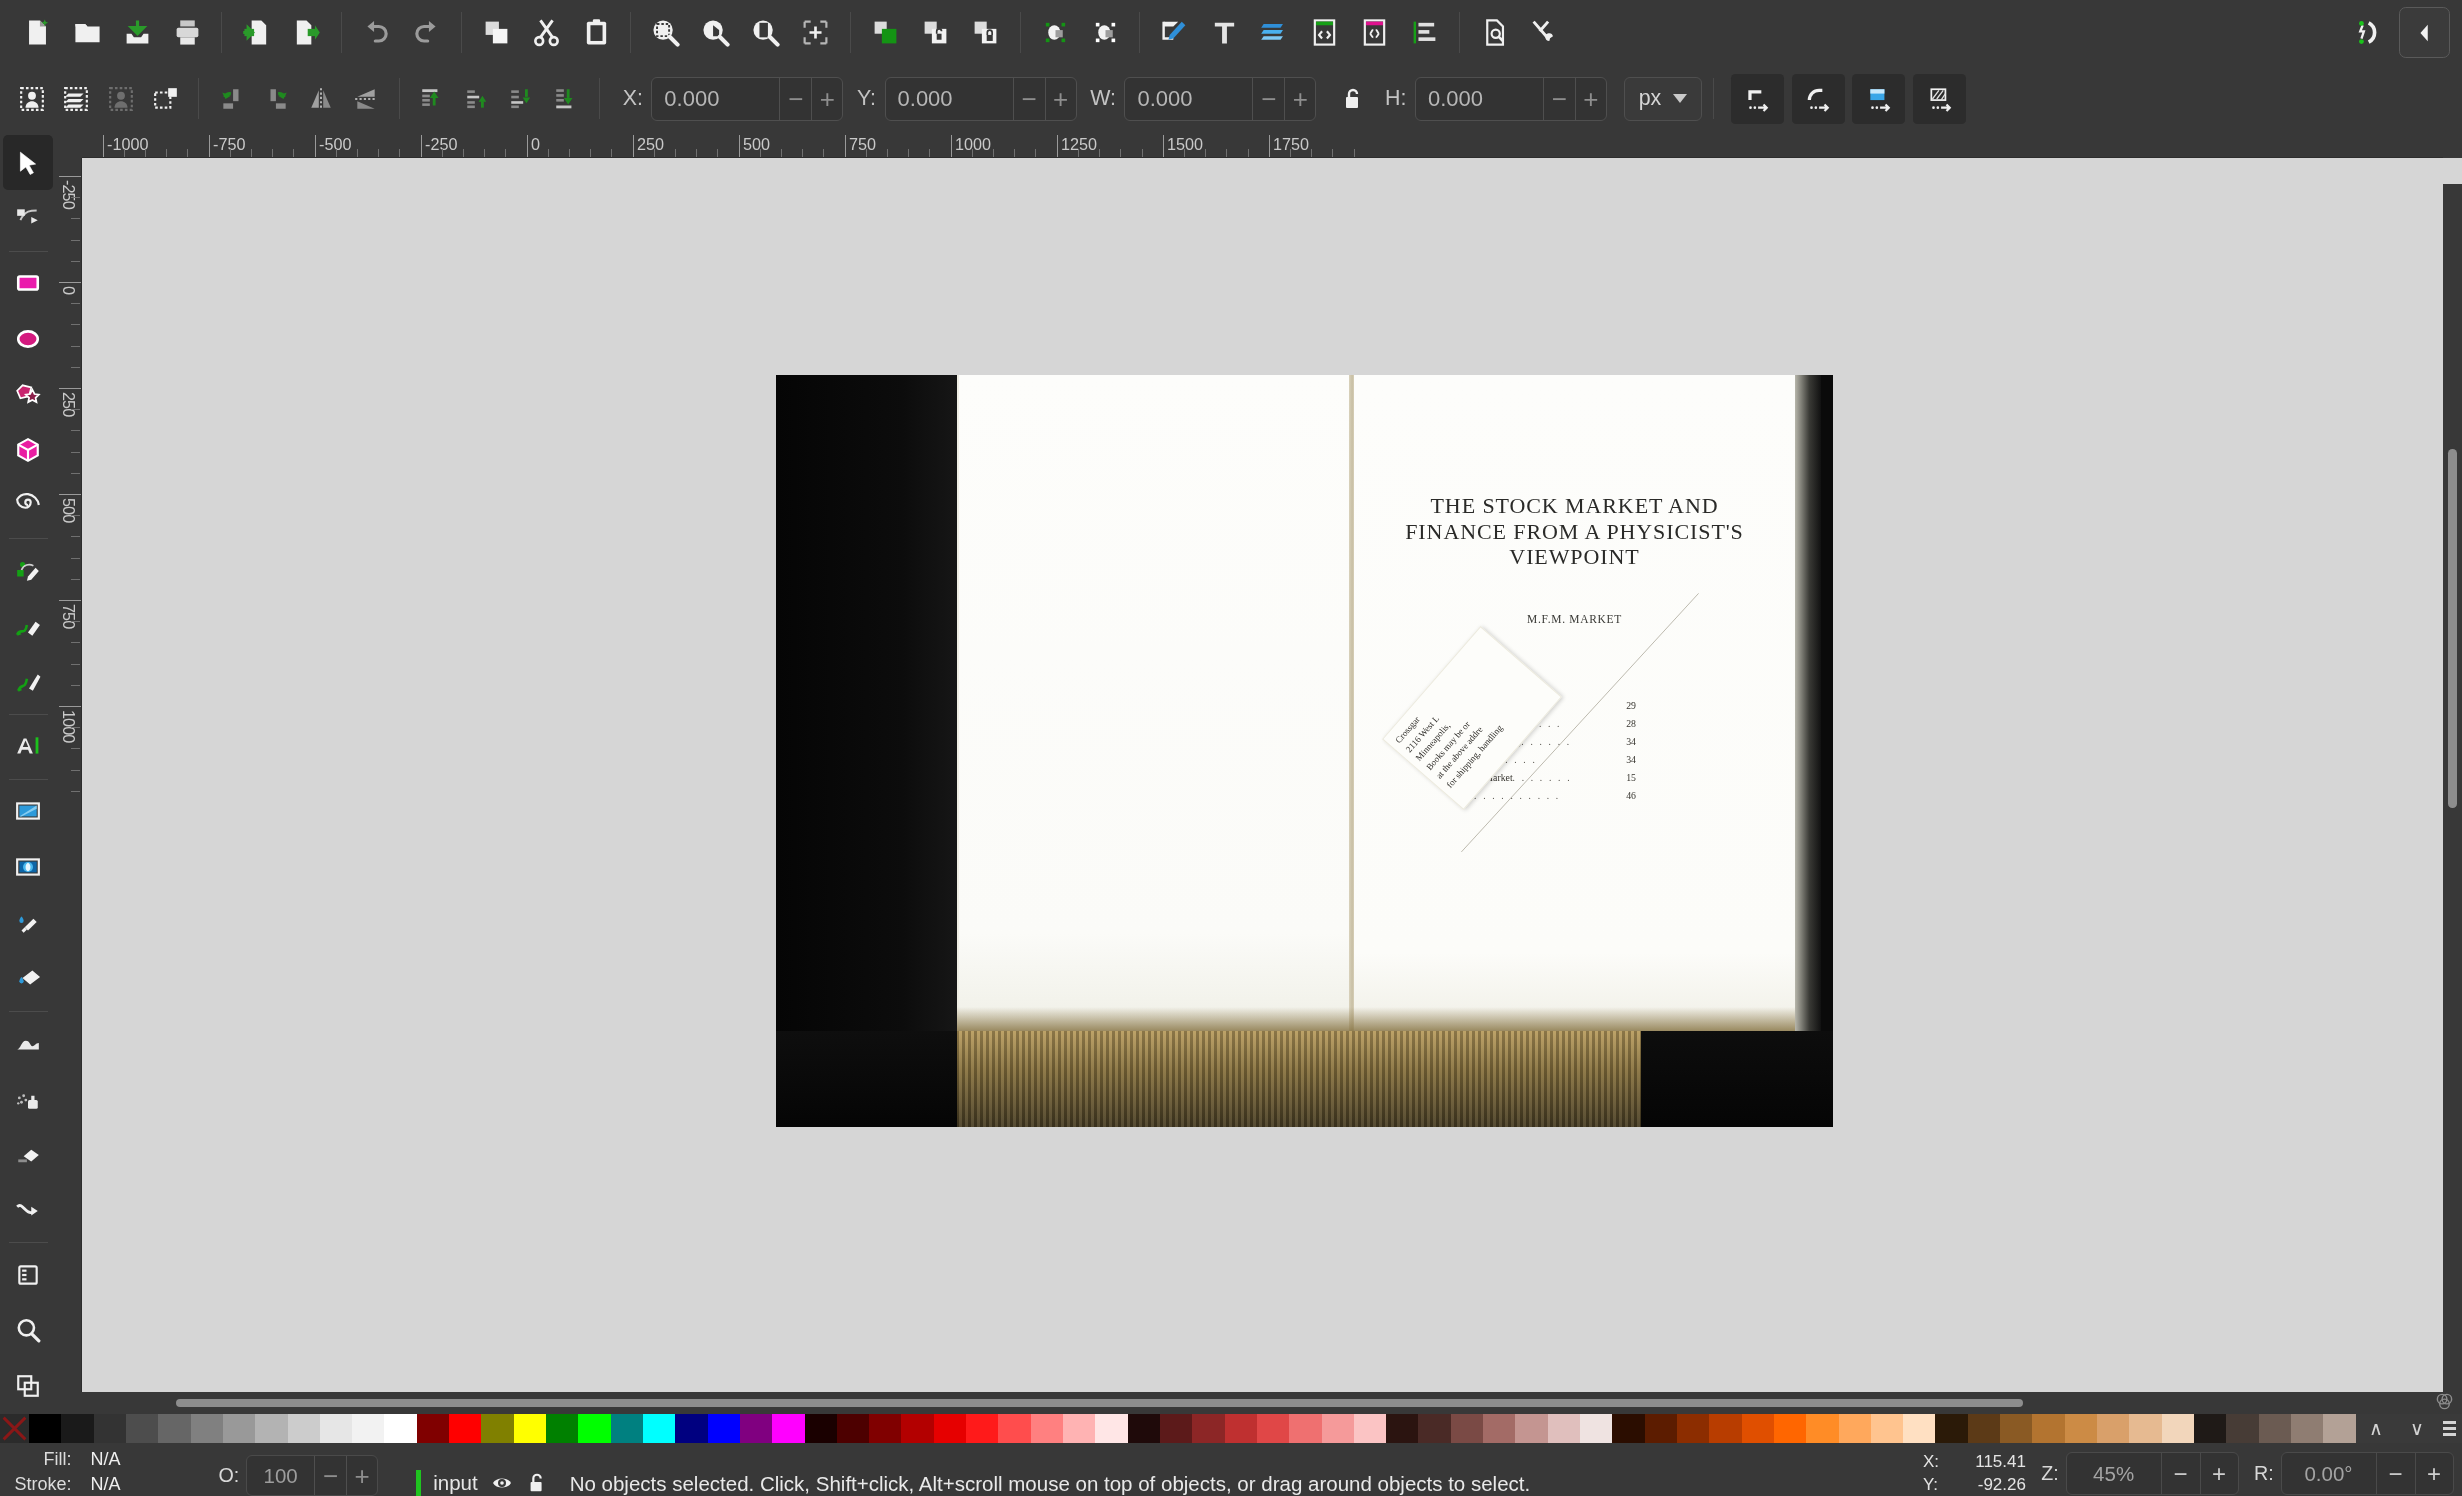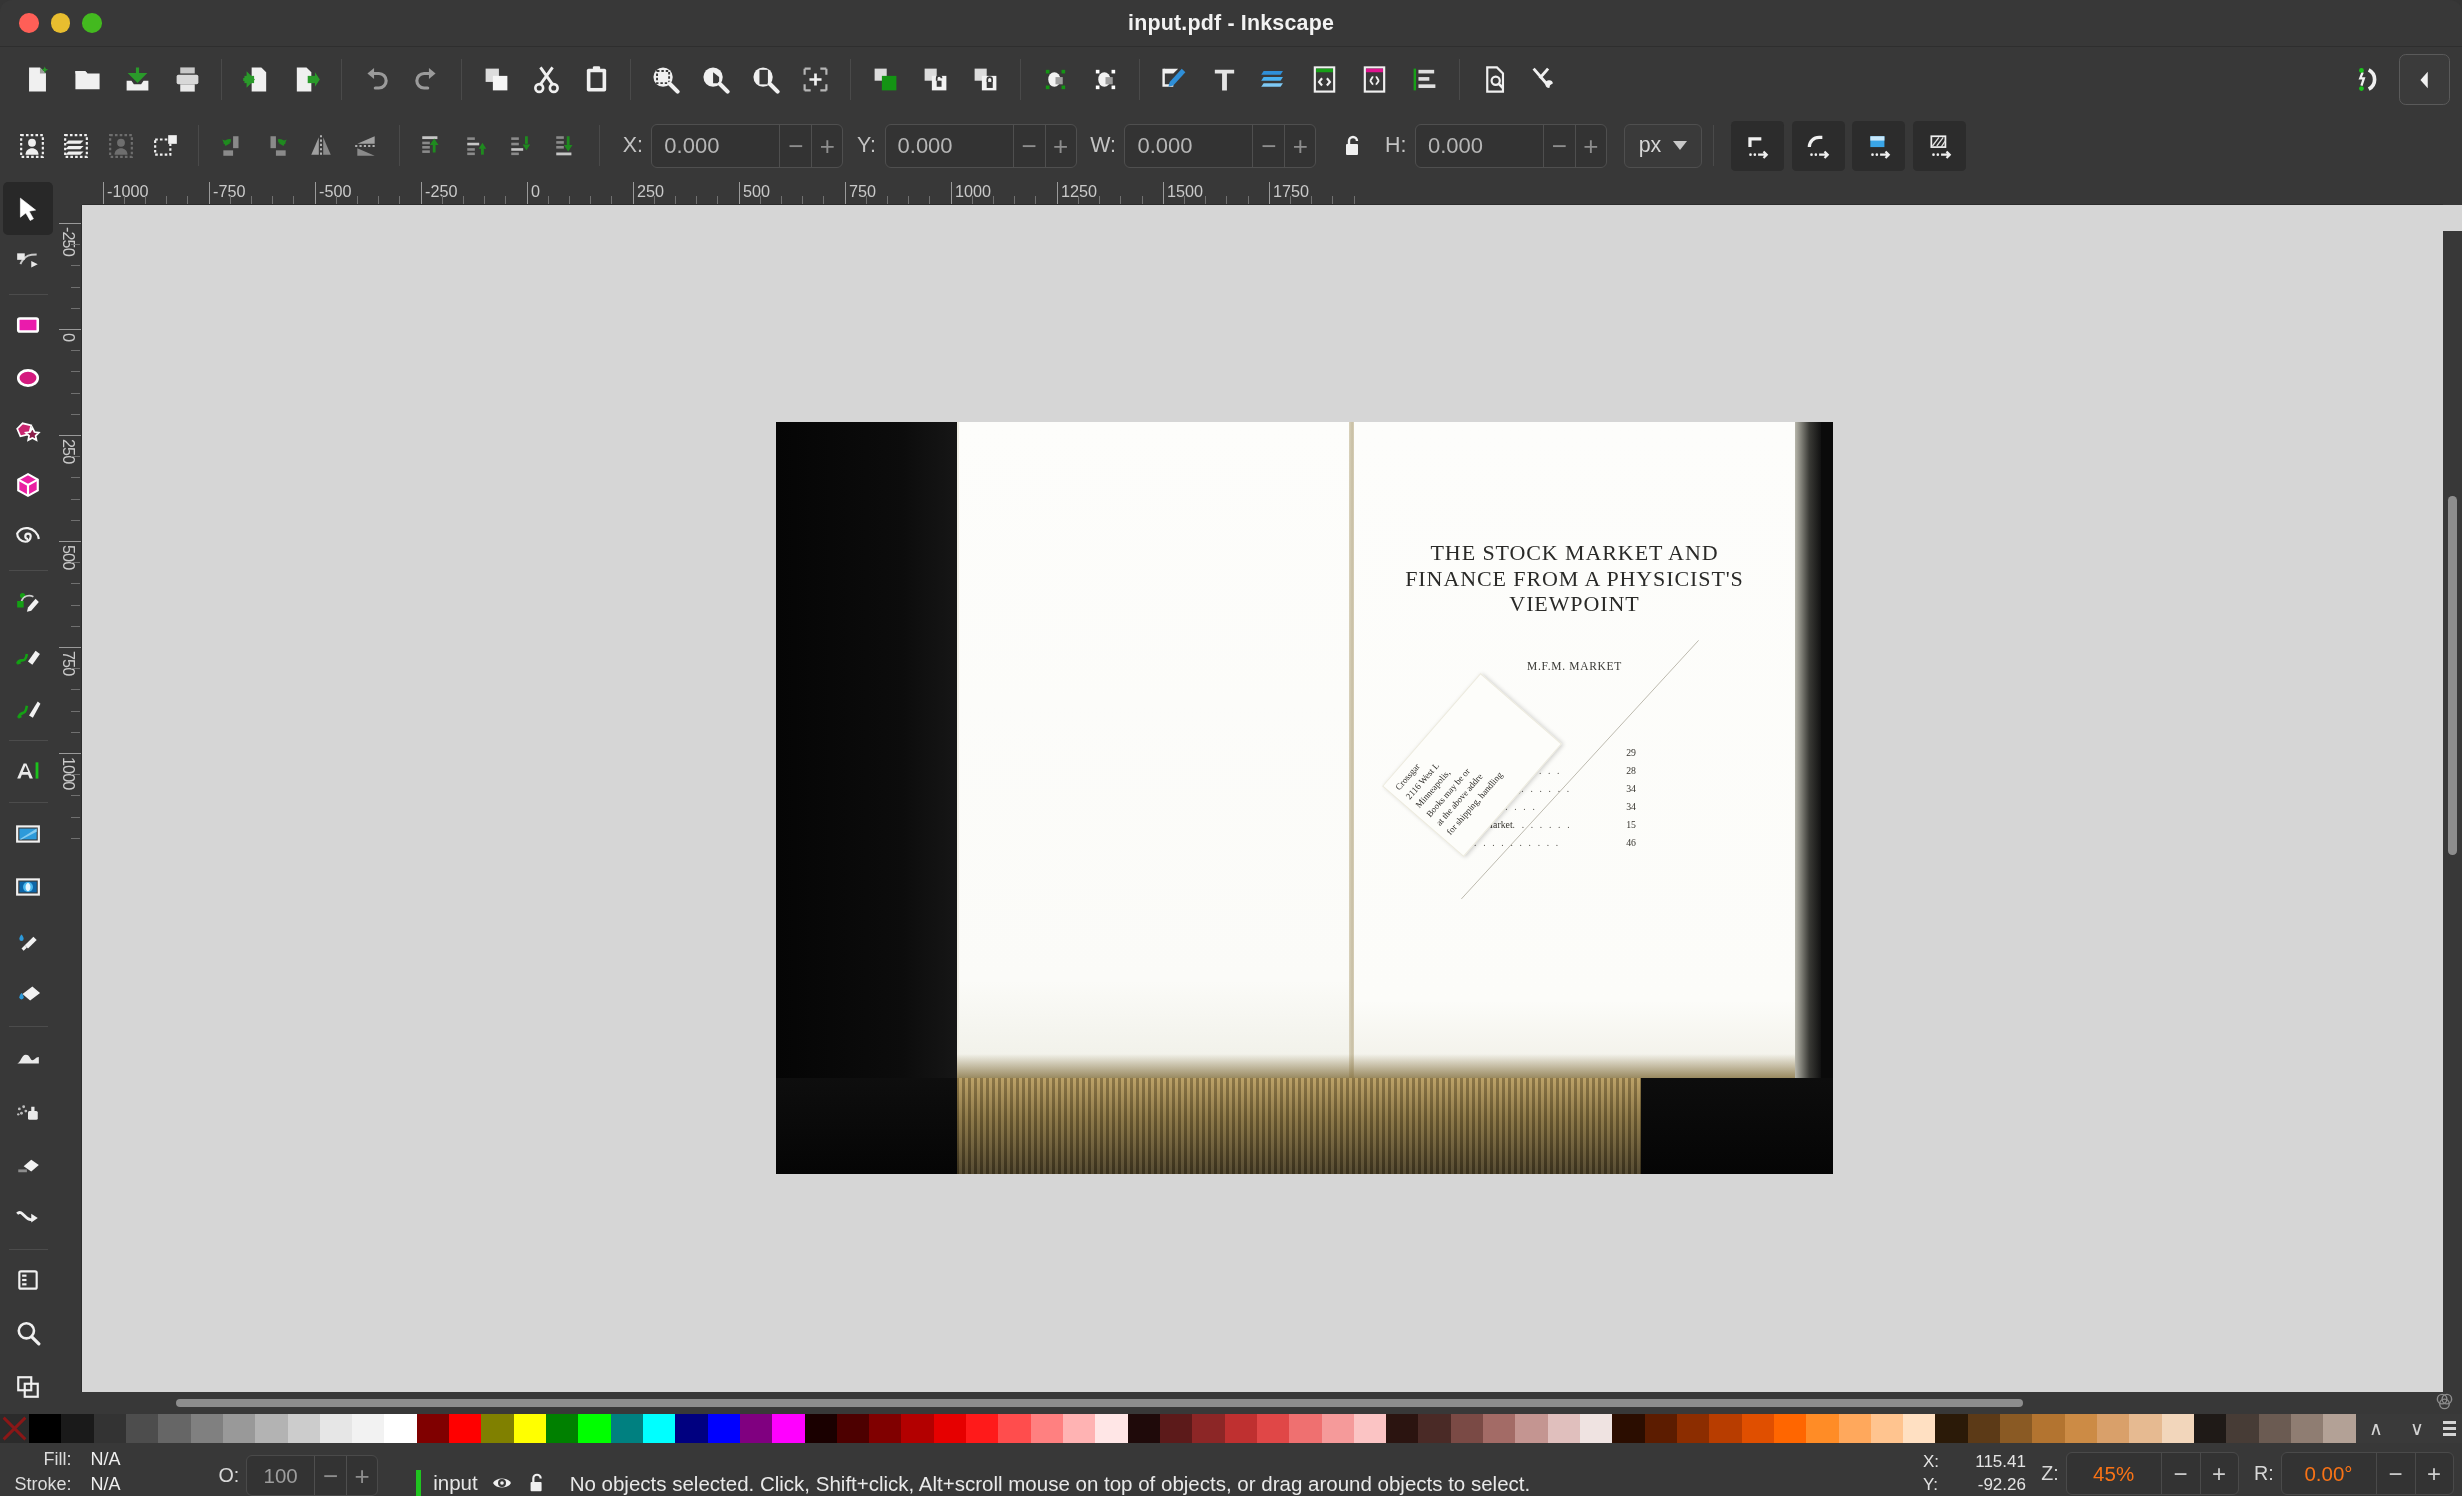--- a/index.html
+++ b/index.html
@@ -280,44 +280,36 @@
   .xy { color: #e4e4e4; font-size: 17px; line-height: 1.32; }
   .xy .k { display: inline-block; width: 26px; }
   .xy .v { display: inline-block; width: 77px; text-align: right; }
   .zr { display: flex; align-items: center; gap: 6.8px; }
   .zr .lab { color: #d8d8d8; font-size: 19.7px; }
   .zbox {
     display: flex; align-items: center; height: 43px; border: 0.9px solid #4a4a4a;
     border-radius: 6px; background: #333;
   }
   .zbox input {
-    width: 94px; background: transparent; border: none; color: #f97316;
+    width: 94px; background: transparent; border: none; color: #a3a3a3;
     font-size: 20.5px; text-align: center; outline: none;
     font-family: "Liberation Sans", sans-serif;
   }
   .zbtns { display: flex; height: 100%; border-left: 0.9px solid #4a4a4a; }
   .zbtn { width: 38px; display: flex; align-items: center; justify-content: center;
           color: #cfcfcf; font-size: 24px; }
   .zbtn + .zbtn { border-left: 0.9px solid #4a4a4a; }
   .cmsicon { position: absolute; right: 12px; bottom: 63px; }
   svg { display: block; }
 </style>
 </head>
 <body>
 
 <div class="app">
 
-  <div class="titlebar">
-    <div class="traffic">
-      <span class="dot red"></span>
-      <span class="dot yellow"></span>
-      <span class="dot green"></span>
-    </div>
-    <div class="title-text">input.pdf - Inkscape</div>
-  </div>
 
   <div class="cmdbar">
 
     <div class="tb-btn">
       <svg width="29" height="29" viewBox="0 0 24 24">
           <path d="M5 2h9l5 5v15H5z" fill="#f0f0f0"></path>
           <path d="M14 2v5h5z" fill="#9a9a9a"></path>
           <path d="M18 1.2l.8 2 2 .8-2 .8-.8 2-.8-2-2-.8 2-.8z" fill="#2a9a2a"></path>
         </svg>
     </div>

